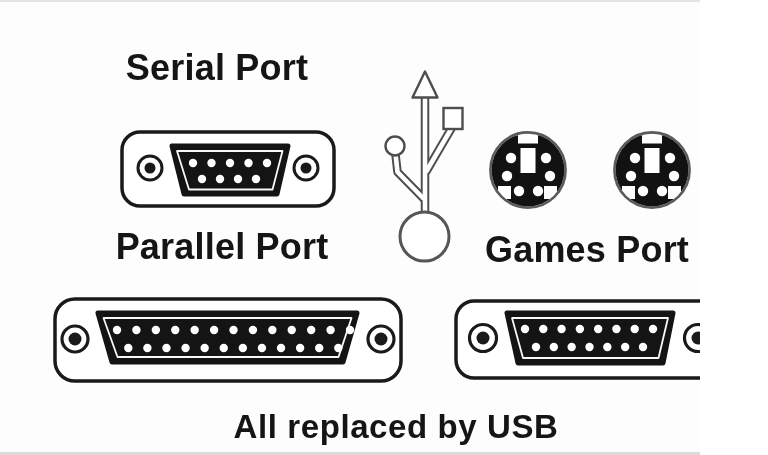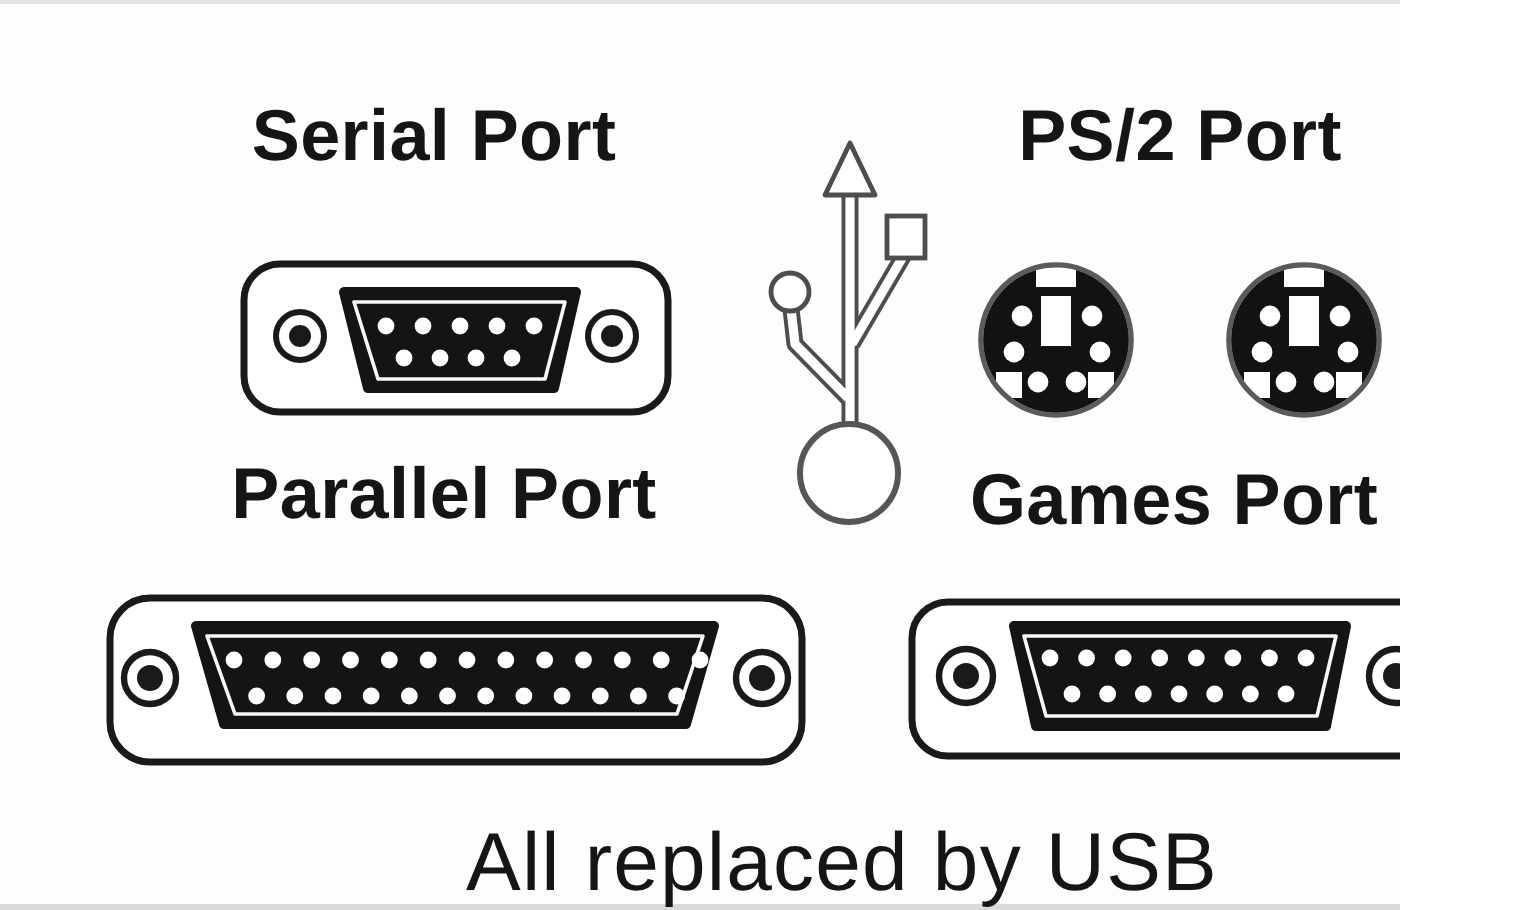--- a/index.html
+++ b/index.html
@@ -17,40 +17,38 @@
     transform:translateX(-50%);
     font-size:36px;
     font-weight:bold;
     color:var(--ink,#151515);
     white-space:nowrap;
     letter-spacing:0.2px;
   }
   .caption{
     position:absolute;
     transform:translateX(-50%);
-    font-size:41px;
-    font-weight:normal;
+    font-size:33px;
+    font-weight:bold;
     color:var(--ink,#151515);
     white-space:nowrap;
     letter-spacing:0.6px;
-    margin-left:25px;
   }
   .conn{position:absolute;}
   svg{display:block;}
 </style>
 </head>
 <body>
 
 <div class="stage" style="--bg: #fdfdfd; --ink: #151515;">
 
   <div class="edge-top"></div>
   <div class="edge-bottom"></div>
 
   <div class="port-label" style="left:217px;top:47px">Serial Port</div>
-  <div class="port-label" style="left:590px;top:47px">PS/2 Port</div>
   <div class="port-label" style="left:587px;top:229px">Games Port</div>
   <div class="port-label" style="left:222px;top:226px">Parallel Port</div>
   <div class="caption" style="left:396px;top:408px">All replaced by USB</div>
 
   <svg width="0" height="0" style="position:absolute" aria-hidden="true">
     <defs>
       <g id="ps2conn">
         <circle cx="42" cy="42" r="36.5" fill="#121212"></circle>
         <rect x="32" y="3.5" width="20" height="12" fill="#fff"></rect>
         <rect x="34.5" y="20" width="15" height="25" fill="#fff"></rect>

